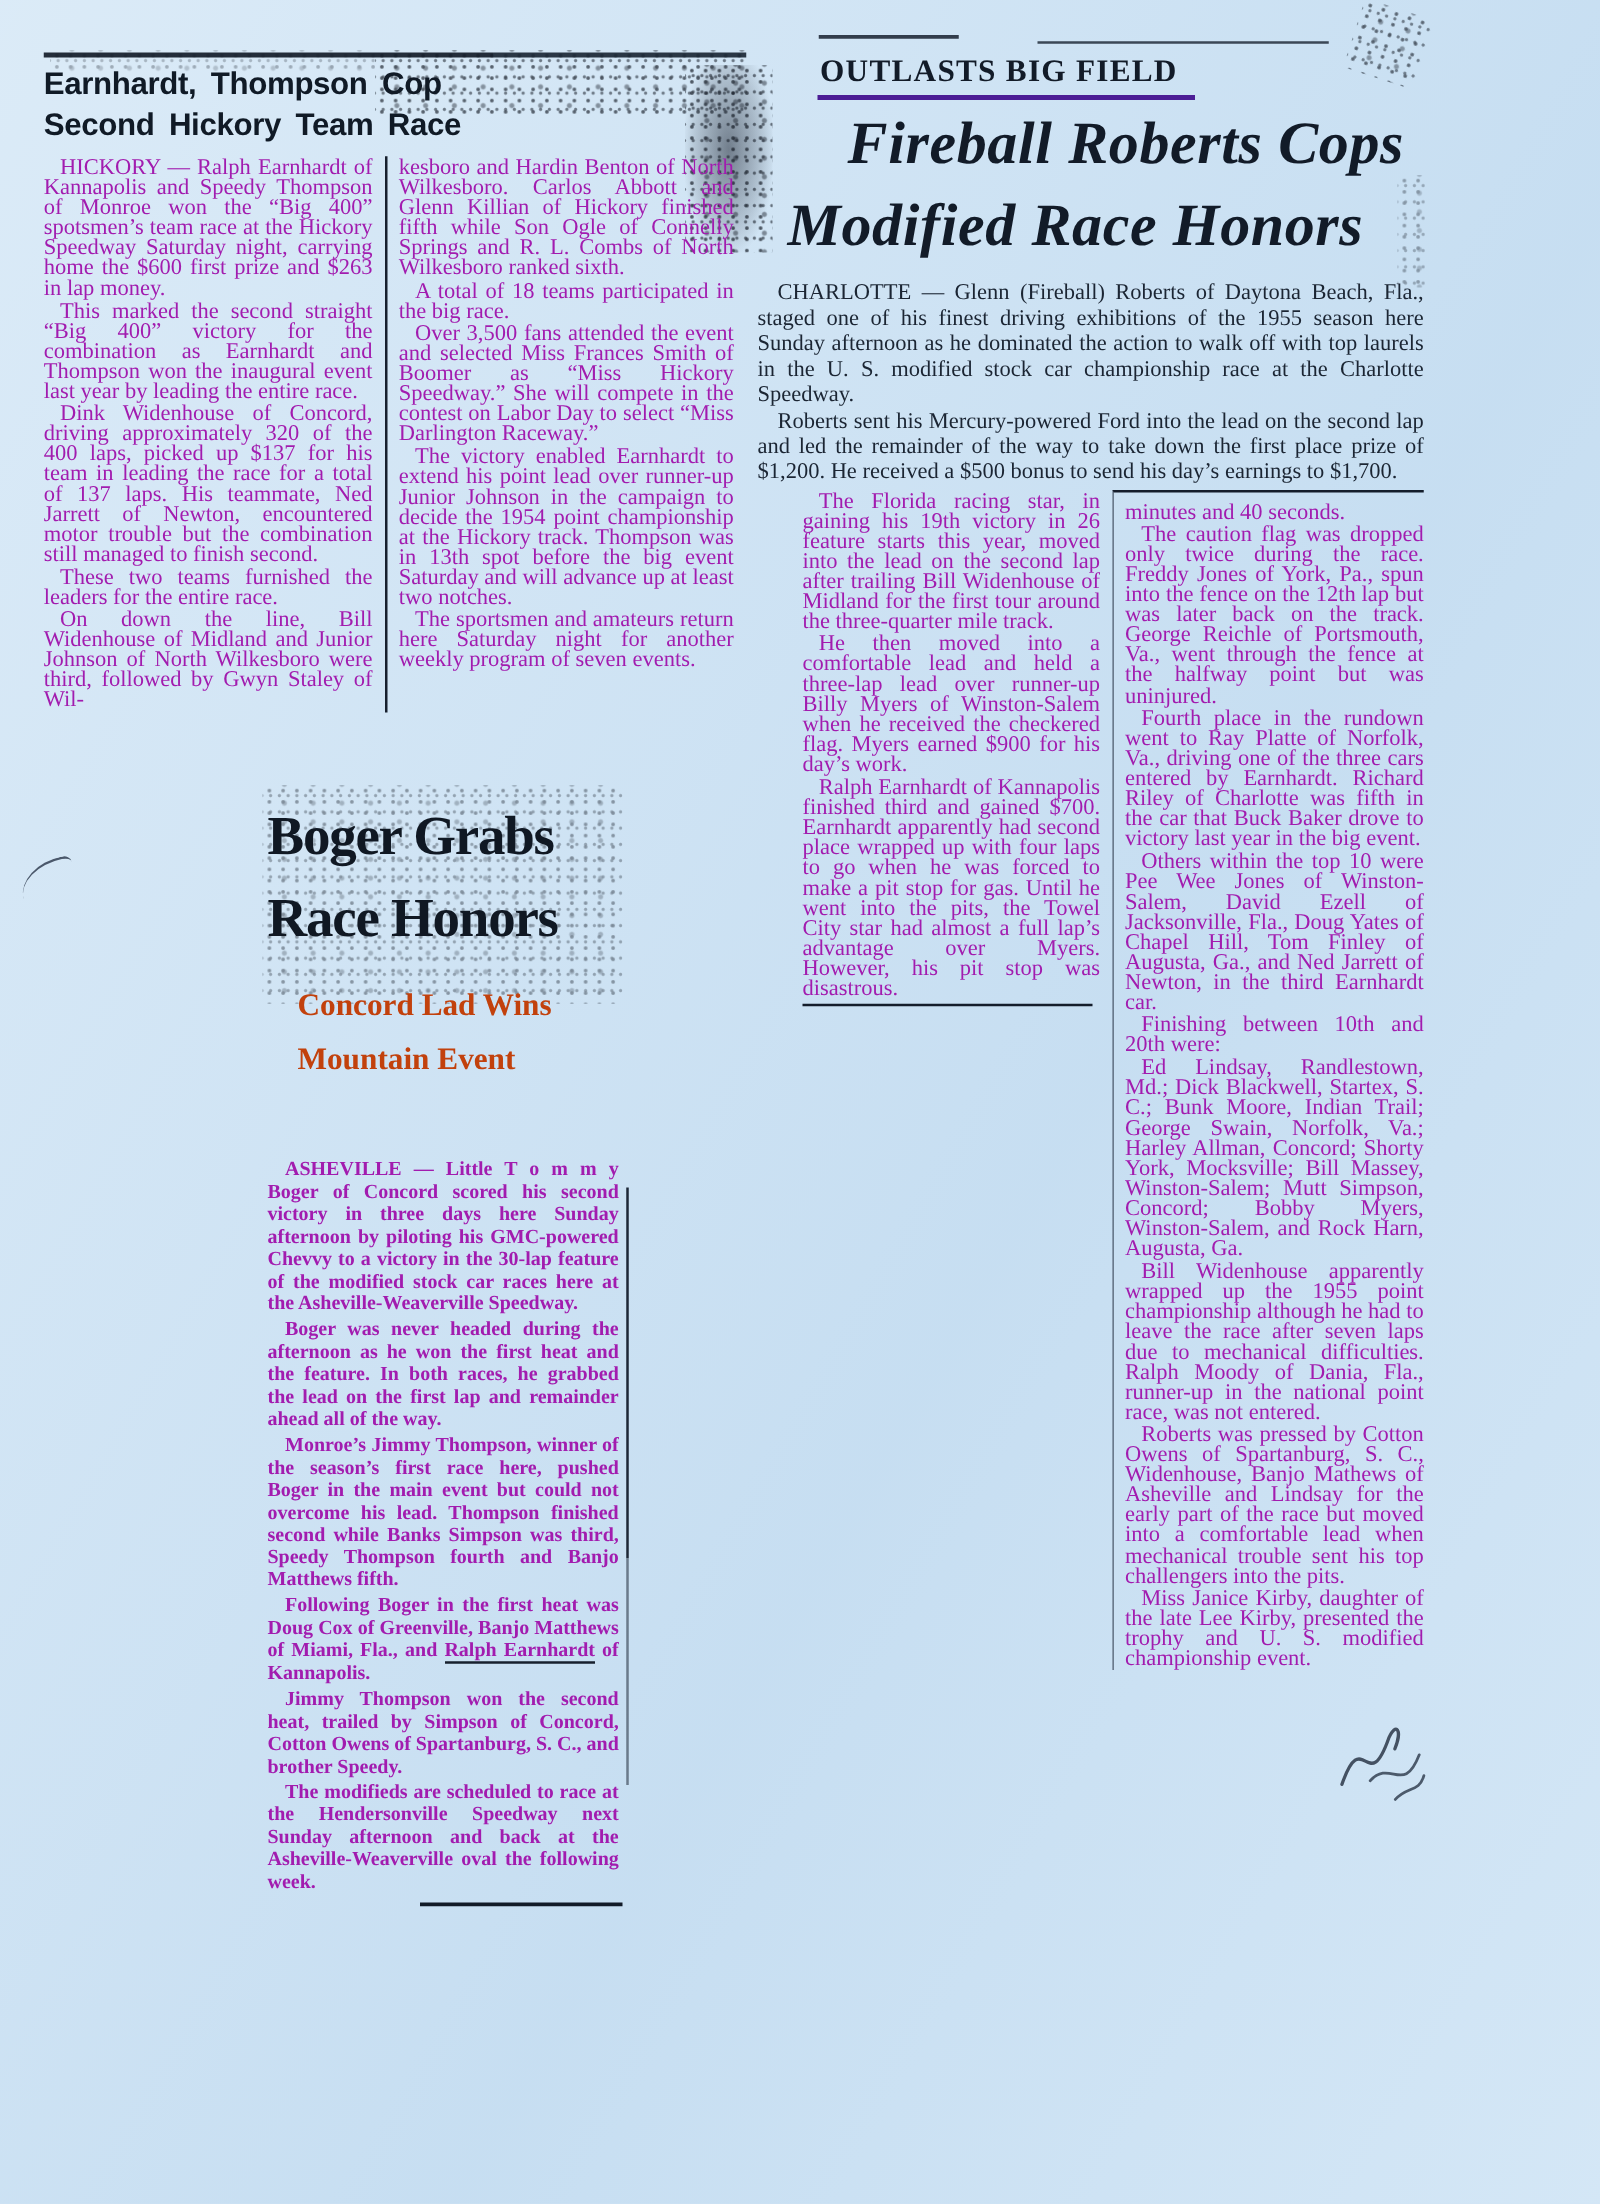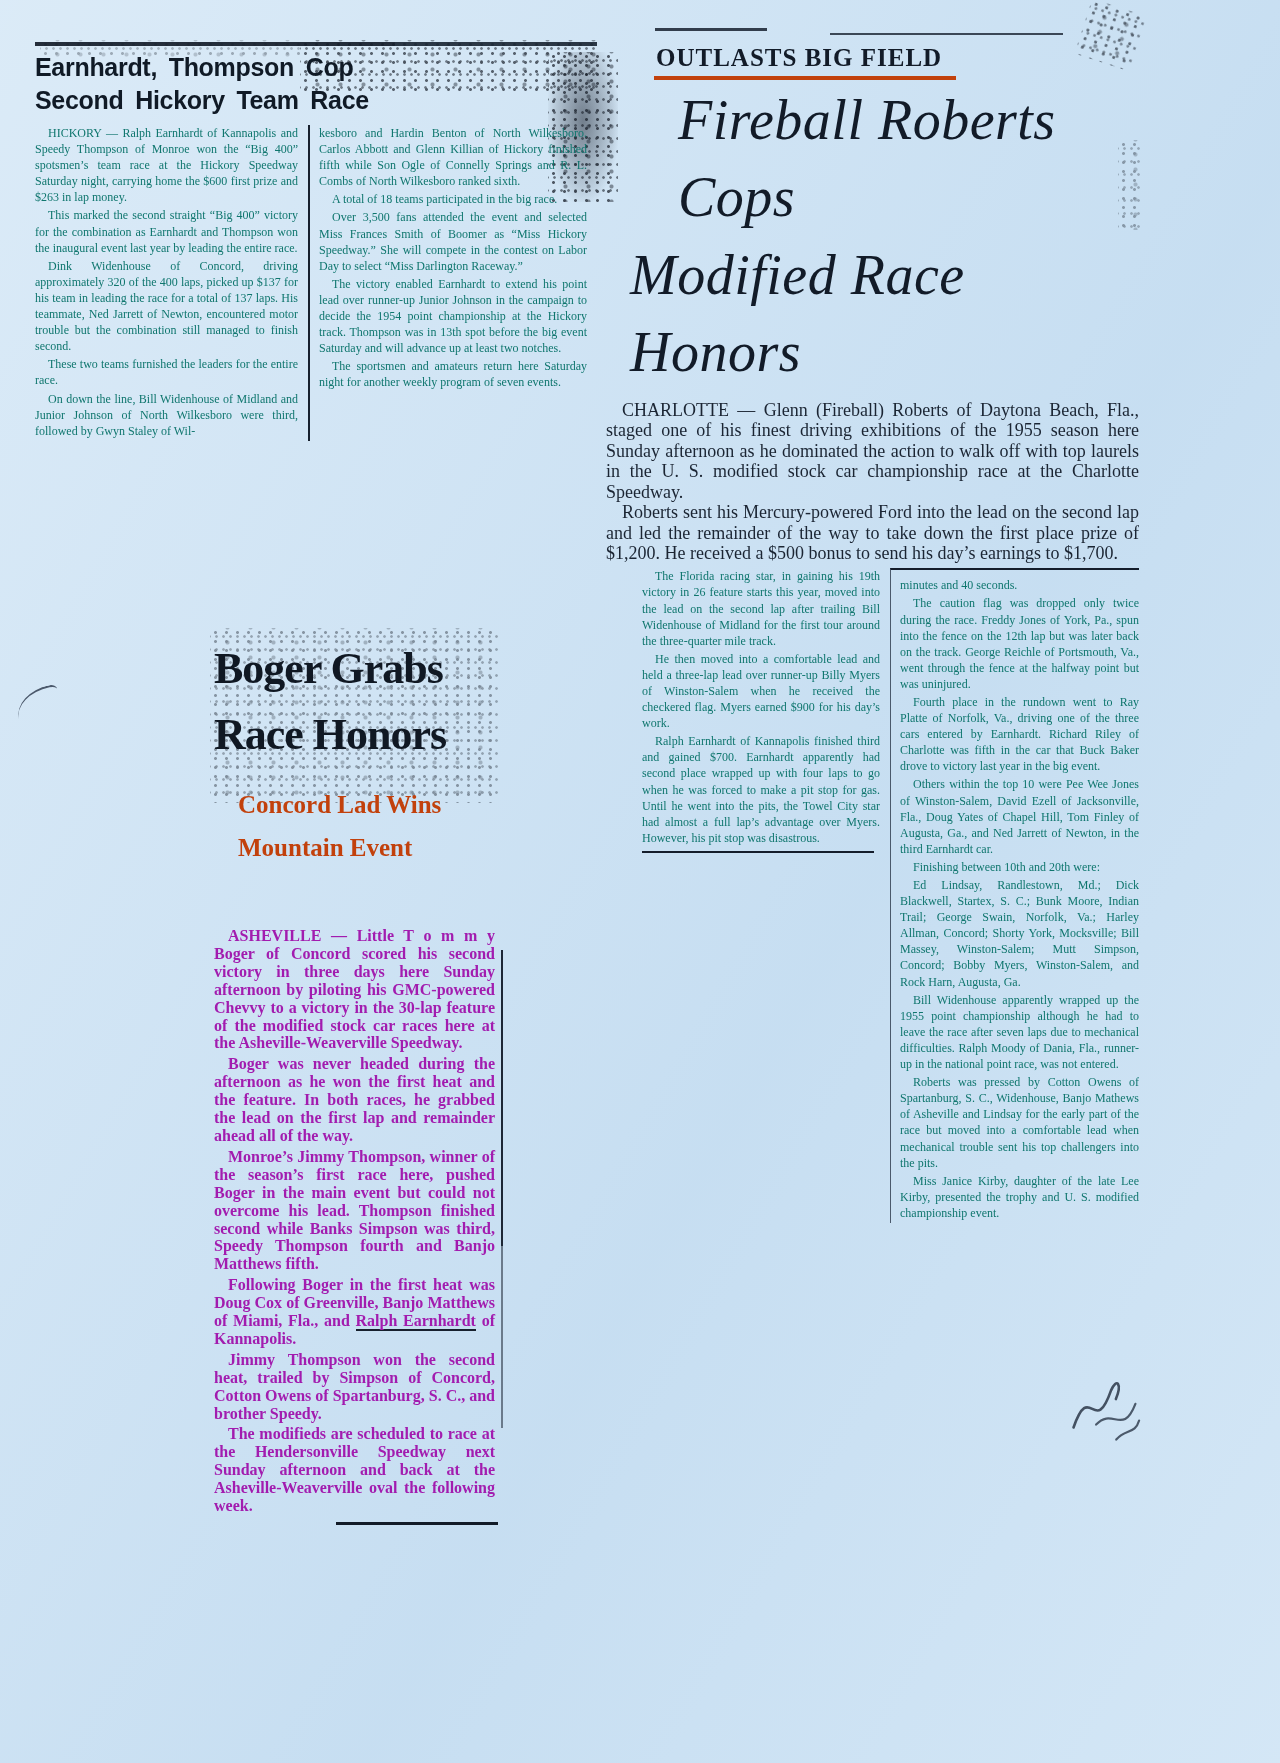--- a/index.html
+++ b/index.html
@@ -27,30 +27,30 @@
     background:radial-gradient(ellipse at 50% 45%, rgba(18,24,36,.5), rgba(18,24,36,.15) 55%, rgba(18,24,36,0) 75%);
   }
   .rule-h{position:absolute;background:#16202e;pointer-events:none;}
   
   .a1{left:35px;top:42px;width:562px;}
   .a1-topedge{height:4px;background:linear-gradient(90deg,#141d2a 0 64%, #1c2836 64% 100%);opacity:.92;}
   .a1-kicker-wrap{display:inline-block;border-bottom:4px solid #121a26;padding:6px 4px 3px 6px;width:500px;margin-top:6px;}
   .a1-kicker{font-style:italic;font-weight:bold;font-size:27px;letter-spacing:.5px;color:#131c29;}
   .a1-headline{font-family:"Liberation Sans",sans-serif;font-weight:bold;font-size:25px;line-height:1.3;color:#10striking1b27;color:#101a26;word-spacing:5px;letter-spacing:-.3px;margin-top:5px;}
   .a1-cols{display:flex;margin-top:9px;}
-  .bodytext{font-size:12px;line-height:16.1px;text-align:justify;color:#0f766e;}
+  .bodytext{font-size:18px;line-height:16.1px;text-align:justify;color:#a21caf;}
   .bodytext p{margin:0 0 2px 0;text-indent:13px;}
   .bodytext p.noindent{text-indent:0;}
   .a1-col1{width:263px;padding-right:5px;}
   .a1-col2{width:268px;border-left:2px solid #17202e;padding-left:9px;margin-left:5px;}
   
   .a2{left:606px;top:30px;width:533px;}
-  .a2-kicker-wrap{display:inline-block;border-bottom:4px solid #c2410c;padding:0 14px 4px 2px;margin-left:48px;margin-top:14px;}
+  .a2-kicker-wrap{display:inline-block;border-bottom:4px solid #4c1d95;padding:0 14px 4px 2px;margin-left:48px;margin-top:14px;}
   .a2-kicker{font-weight:bold;font-size:25px;letter-spacing:1px;color:#121b28;}
-  .a2-headline{font-style:italic;font-weight:normal;font-size:56px;line-height:1.38;color:#121b28;letter-spacing:.5px;}
+  .a2-headline{font-style:italic;font-weight:bold;font-size:48px;line-height:1.38;color:#121b28;letter-spacing:.5px;}
   .a2-h1{margin-left:72px;}
   .a2-h2{margin-left:24px;}
   .a2-lead{font-size:18px;line-height:20.4px;text-align:justify;margin-top:9px;color:#1b2533;}
   .a2-lead p{margin:0;text-indent:16px;}
   .a2-cols{display:flex;margin-top:5px;margin-left:36px;}
   .a2-col1{width:257px;padding-right:6px;}
   .a2-col1::after{content:"";display:block;width:232px;border-top:2.5px solid #141d2b;margin-top:5px;}
   .a2-col2{width:258px;border-left:1.5px solid rgba(32,44,62,.75);border-top:2.5px solid #141d2b;padding-left:9px;padding-top:7px;margin-left:4px;}
   
   .a3{left:214px;top:630px;width:281px;}

